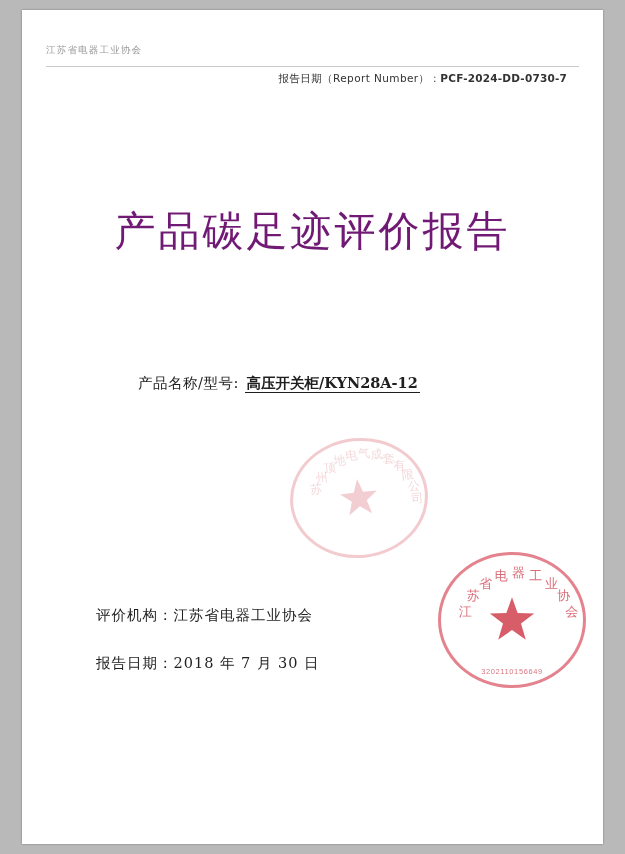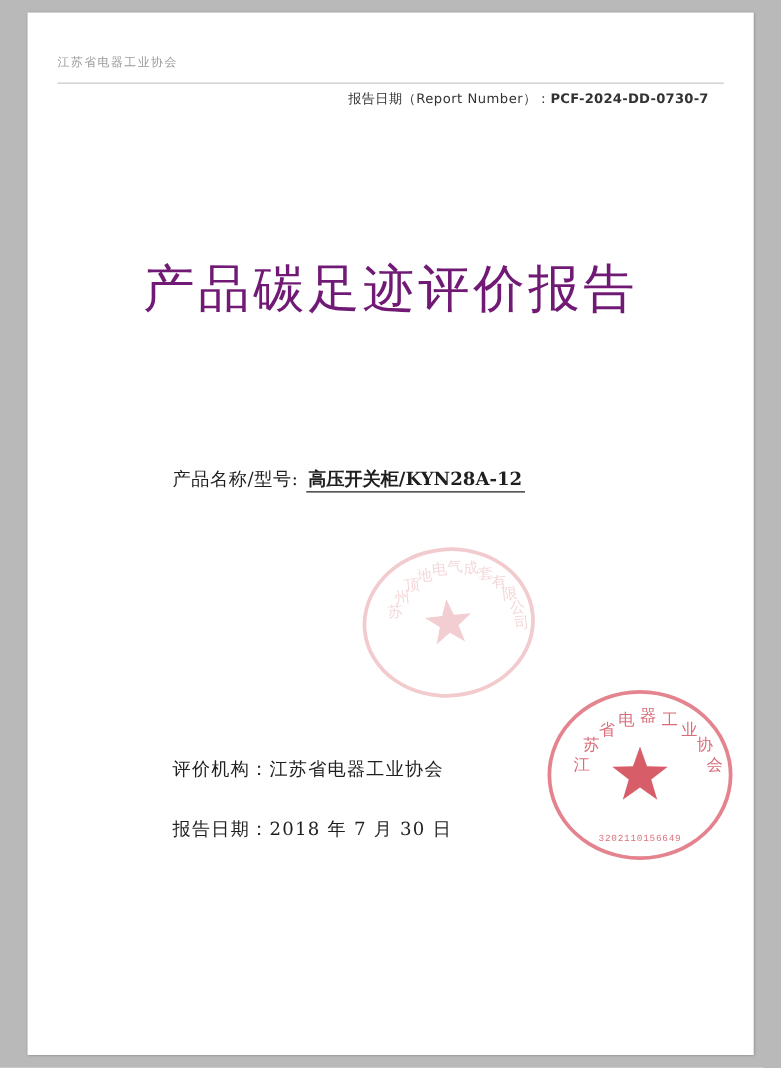--- a/index.html
+++ b/index.html
@@ -115,21 +115,21 @@
   
   .footer-info {
     position: absolute;
     left: 0;
     top: 596px;
     width: 100%;
   }
   .footer-row {
     position: relative;
     height: 48px;
-    padding-left: 116px;
+    padding-left: 74px;
     font-family: "DejaVu Serif", serif;
     font-size: 14.5px;
     letter-spacing: 1px;
     color: #1f1f1f;
     white-space: nowrap;
   }
 
   
   .stamp {
     position: absolute;
@@ -158,21 +158,21 @@
     left: 50%;
     top: 50%;
     transform: translate(-50%, -55%);
   }
   .stamp-text-bottom {
     position: absolute;
     left: 0;
     bottom: 9px;
     width: 100%;
     text-align: center;
-    font-family: Liberation Mono, monospace;
+    font-family: Liberation Sans, sans-serif;
     font-size: 7.5px;
     letter-spacing: 0.6px;
     color: rgba(200, 50, 66, 0.8);
   }
   .stamp-arc {
     position: absolute;
     left: 0;
     top: 0;
     width: 100%;
     height: 100%;

